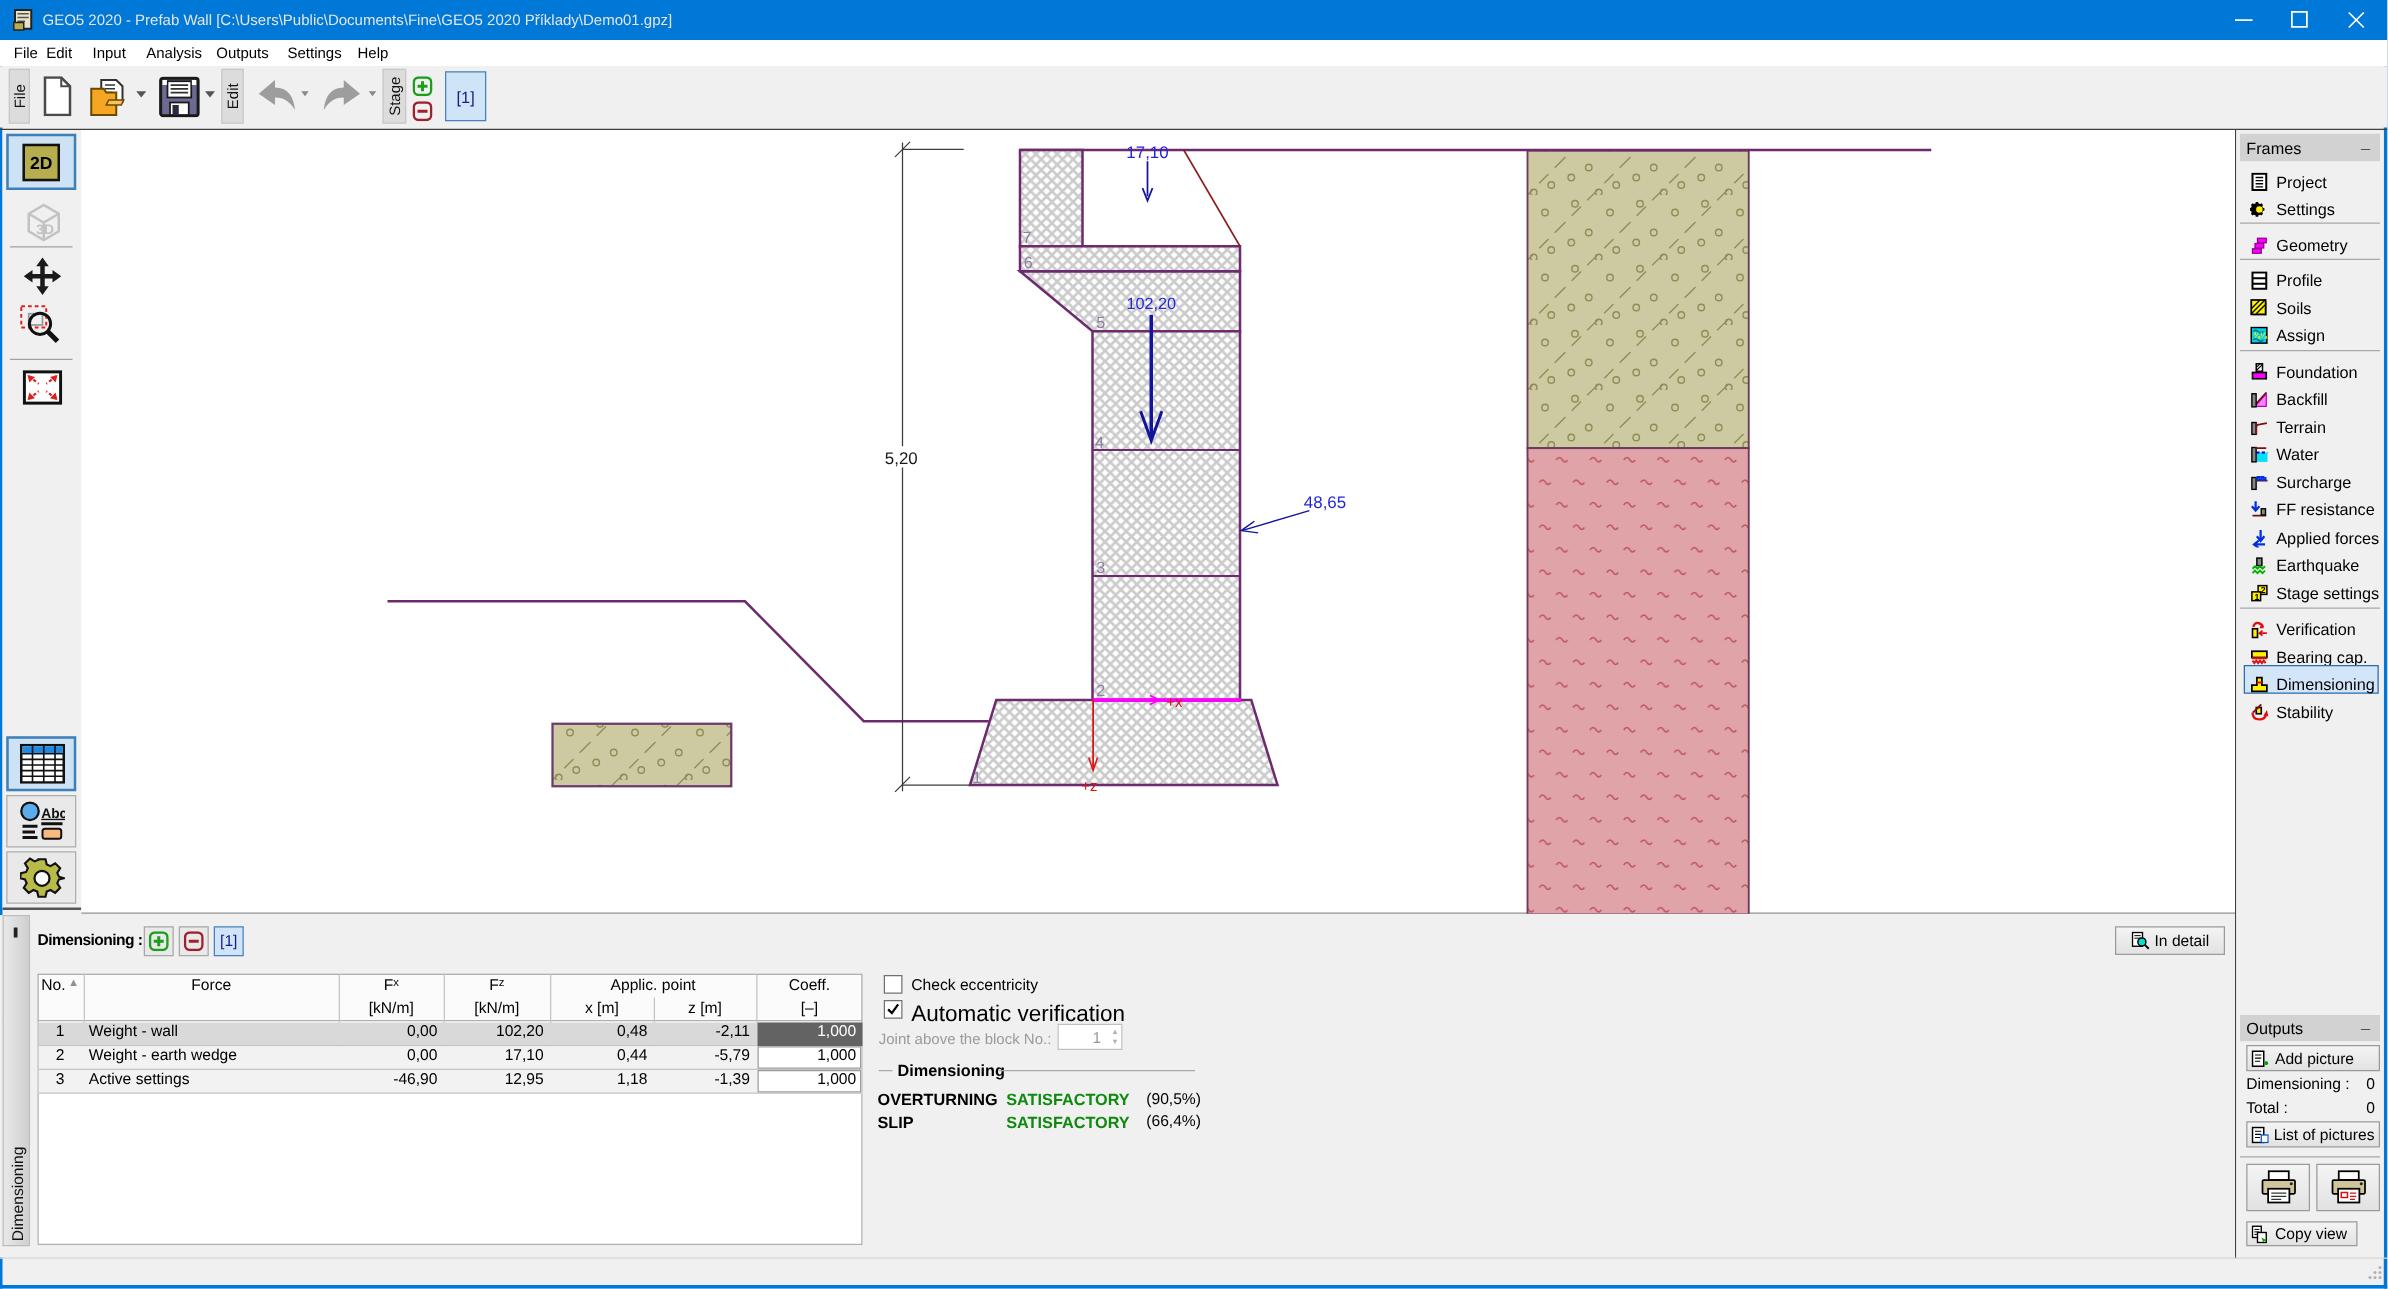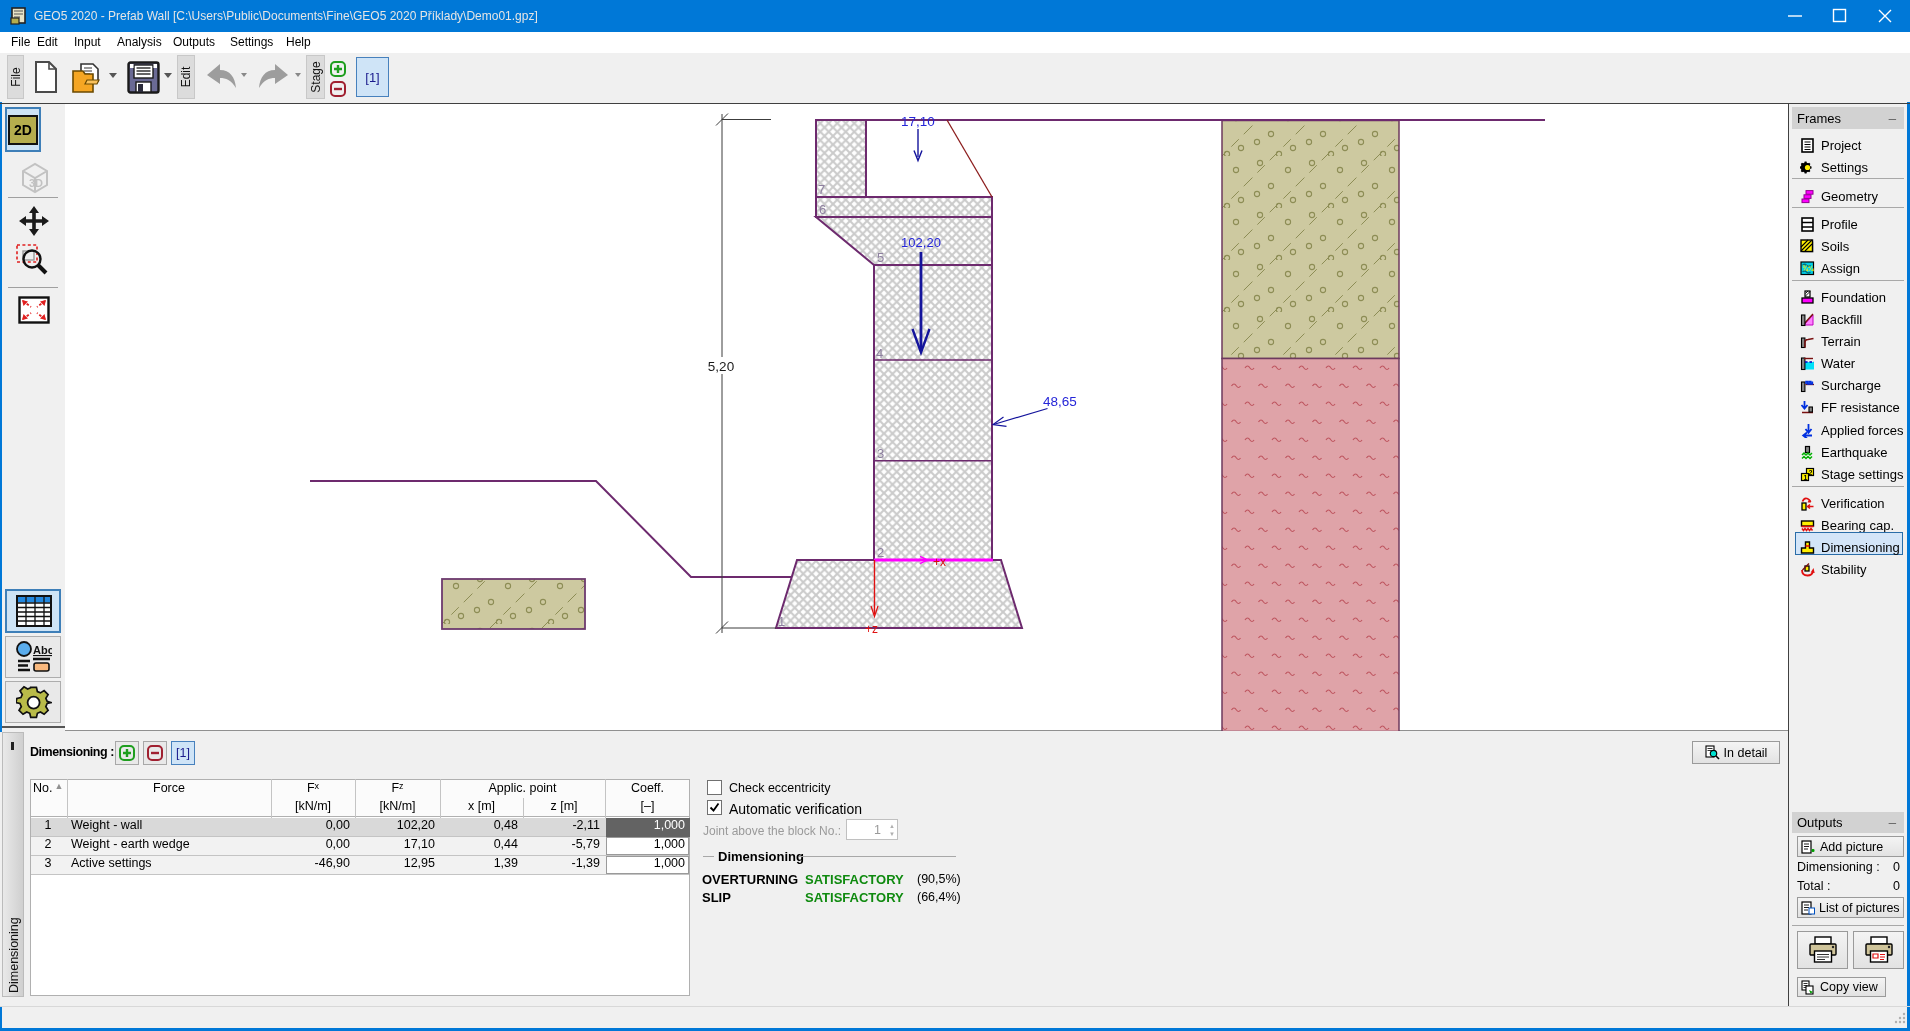--- a/index.html
+++ b/index.html
@@ -91,21 +91,21 @@
     <path d="M8 4v8M4 8h8" stroke="#1e9e1e" stroke-width="2.4"></path>
   </svg>
   <svg class="abs" style="left:330px;top:28px" width="16" height="16" viewBox="0 0 16 16">
     <rect x="1" y="1" width="14" height="14" rx="4" fill="none" stroke="#a02030" stroke-width="2"></rect>
     <path d="M4 8h8" stroke="#a02030" stroke-width="2.4"></path>
   </svg>
   <div class="abs" style="left:356px;top:4px;width:33px;height:40px;background:#cfe4f7;border:1px solid #4781bd;color:#1a1a8c;display:flex;align-items:center;justify-content:center">[1]</div>
 </div>
 
 <div class="abs" style="left:2px;top:103px;width:63px;height:625px;background:#f0f0f0;border-bottom:2px solid #555">
-  <div class="abs" style="left:3px;top:4px;width:36px;height:45px;background:#cde3f5;border:2px solid #3e7fb8;display:flex;align-items:center;justify-content:center">
+  <div class="abs" style="left:3px;top:4px;width:56px;height:45px;background:#cde3f5;border:2px solid #3e7fb8;display:flex;align-items:center;justify-content:center">
     <div style="width:30px;height:30px;background:#b5ad4e;border:2px solid #111;display:flex;align-items:center;justify-content:center;font-weight:bold;font-size:14px">2D</div>
   </div>
   <svg class="abs" style="left:14px;top:56px" width="38" height="38" viewBox="0 0 38 38">
     <path d="M7 12 L19 5 L31 12 L31 26 L19 33 L7 26 Z M7 12 L19 19 L31 12 M19 19 V33" fill="none" stroke="#c2c2c2" stroke-width="2"></path>
     <text x="13" y="28" font-size="11" font-weight="bold" fill="#c2c2c2">3D</text>
   </svg>
   <div class="abs" style="left:6px;top:94px;width:50px;height:1px;background:#a0a0a0"></div>
   <svg class="abs" style="left:16px;top:102px" width="32" height="32" viewBox="0 0 32 32">
     <path d="M16 1 L21 8 H17.8 V14.2 H24 V11 L31 16 L24 21 V17.8 H17.8 V24 H21 L16 31 L11 24 H14.2 V17.8 H8 V21 L1 16 L8 11 V14.2 H14.2 V8 H11 Z" fill="#1a1a1a"></path>
   </svg>
@@ -469,32 +469,32 @@
 <div class="cell num" style="left:440px;top:837px;width:83px;height:19px">0,44</div>
 <div class="cell num" style="left:523px;top:837px;width:82px;height:19px">-5,79</div>
 <div class="cell num" style="left:605px;top:837px;width:85px;height:19px">1,000</div>
 
 <div class="abs" style="left:31px;top:856px;width:658px;height:19px;background:#f2f2f2;border-bottom:1px solid #c4c4c4"></div>
 <div class="abs" style="left:606px;top:856px;width:83px;height:18px;background:#fff;border:1px solid #9a9a9a"></div>
 <div class="cell" style="left:33px;top:856px;width:30px;height:19px;justify-content:center">3</div>
 <div class="cell" style="left:71px;top:856px;width:200px;height:19px">Active settings</div>
 <div class="cell num" style="left:271px;top:856px;width:84px;height:19px">-46,90</div>
 <div class="cell num" style="left:355px;top:856px;width:85px;height:19px">12,95</div>
-<div class="cell num" style="left:440px;top:856px;width:83px;height:19px">1,39</div>
+<div class="cell num" style="left:440px;top:856px;width:83px;height:19px">1,18</div>
 <div class="cell num" style="left:523px;top:856px;width:82px;height:19px">-1,39</div>
 <div class="cell num" style="left:605px;top:856px;width:85px;height:19px">1,000</div>
 
 <div class="abs" style="left:707px;top:780px;width:15px;height:15px;background:#fff;border:1px solid #707070"></div>
 <div class="abs" style="left:729px;top:781px;font-size:12.5px">Check eccentricity</div>
 <div class="abs" style="left:707px;top:800px;width:15px;height:15px;background:#fff;border:1px solid #707070">
   <svg width="13" height="13" viewBox="0 0 13 13">
       <path d="M2.5 6.5 l3 3 5-7" fill="none" stroke="#000" stroke-width="1.8"></path>
     </svg>
 </div>
-<div class="abs" style="left:729px;top:801px;font-size:14px">Automatic verification</div>
+<div class="abs" style="left:729px;top:801px;font-size:18px">Automatic verification</div>
 <div class="abs" style="left:703px;top:824px;font-size:12px;color:#9a9a9a">Joint above the block No.:</div>
 <div class="abs" style="left:846px;top:819px;width:52px;height:21px;background:#fff;border:1px solid #c0c0c0">
   <div style="position:absolute;right:16px;top:3px;font-size:12.5px;color:#9a9a9a">1</div>
   <div style="position:absolute;right:2px;top:2px;color:#b0b0b0;font-size:6px;line-height:8px">▲<br>▼</div>
 </div>
 <div class="abs" style="left:703px;top:856px;width:11px;height:1px;background:#a8a8a8"></div>
 <div class="abs" style="left:718px;top:849px;font-weight:bold;font-size:13px">Dimensioning</div>
 <div class="abs" style="left:799px;top:856px;width:157px;height:1px;background:#a8a8a8"></div>
 <div class="abs" style="left:702px;top:872px;font-weight:bold;font-size:13px">OVERTURNING</div>
 <div class="abs" style="left:805px;top:872px;font-weight:bold;font-size:13px;color:#0f8a0f">SATISFACTORY</div>

